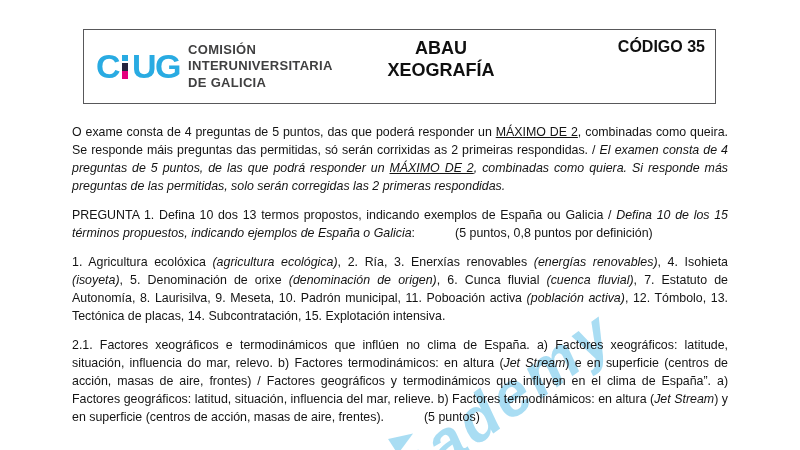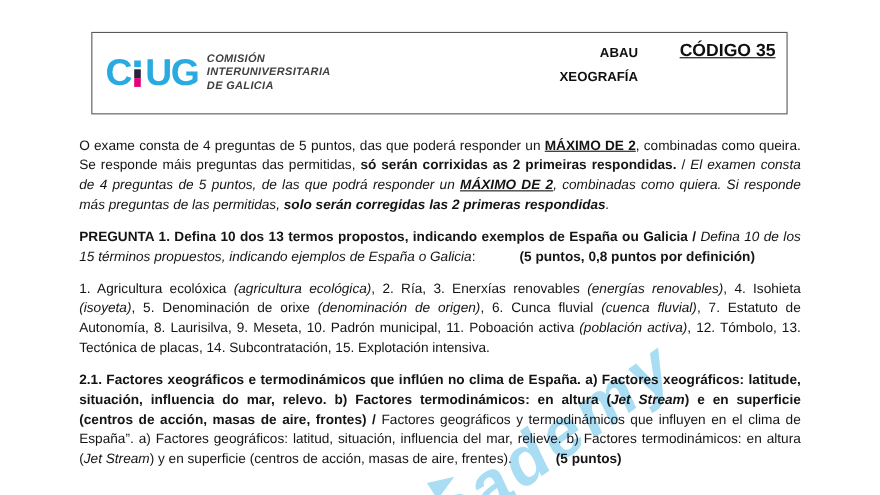--- a/index.html
+++ b/index.html
@@ -20,30 +20,30 @@
   .brand { display:flex; align-items:flex-end; }
   .brand-letter {
     font-weight:bold; font-size:34px; line-height:0.75;
     letter-spacing:-1.5px; color:#29abe2;
   }
   .i-mark { display:flex; flex-direction:column; align-items:center; margin:0 4px 0 3px; }
   .i-dot { width:6px; height:6px; background:#29abe2; margin-bottom:2px; }
   .i-dark { width:6px; height:8px; background:#26243e; }
   .i-magenta { width:6px; height:8px; background:#e5007e; }
   .org-name {
-    margin-left:8px; font-size:10px; font-weight:bold; color:#404041;
-    line-height:1.25; letter-spacing:0.3px;font-style:italic;
+    margin-left:8px; font-size:13px; font-weight:bold; color:#404041;
+    line-height:1.25; letter-spacing:0.3px;
   }
   .header-center {
-    flex:1; text-align:right; font-size:12px; font-weight:bold;
+    flex:1; text-align:center; font-size:18px; font-weight:bold;
     line-height:21.5px; padding-top:8px; color:#101010;
   }
   .header-code {
     width:135px; text-align:right; font-size:16px; font-weight:bold;
-    padding:8px 10px 0 0; color:#101010;text-decoration:underline;
+    padding:8px 10px 0 0; color:#101010;
   }
 
   
   .watermark {
     position:absolute; left:390px; top:455px;
     transform:rotate(-36deg); transform-origin:left bottom;
     font-size:62px; font-weight:bold; font-style:italic;
     letter-spacing:4px; color:rgba(41,171,226,0.40);
     white-space:nowrap; pointer-events:none;
   }
@@ -53,21 +53,21 @@
     border-left:24px solid rgba(41,171,226,0.40);
     transform:rotate(-33deg); pointer-events:none;
   }
 
   
   .body-text {
     position:absolute; left:72px; top:123px; width:656px;
     font-size:12.4px; line-height:18px; text-align:justify; color:#141414;
   }
   .para { margin:0 0 11px 0; }
-  .b { font-weight:bold; }
+  .b { font-weight:normal; }
   .i { font-style:italic; }
   .u { text-decoration:underline; }
   .gap { display:inline-block; width:40px; }
 </style>
 </head>
 <body>
 
 <div class="page">
 
   <div class="wm-triangle"></div>

